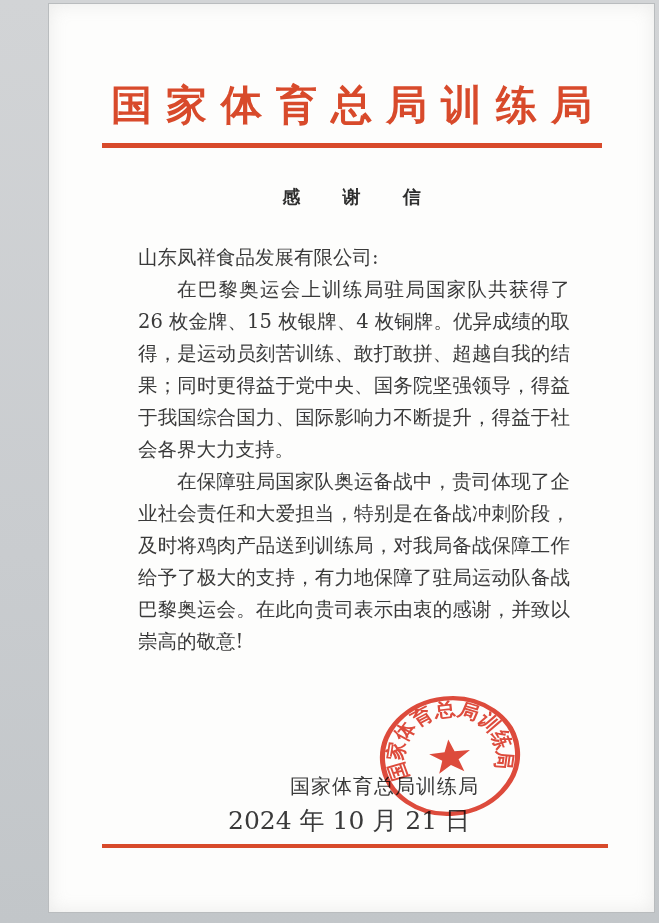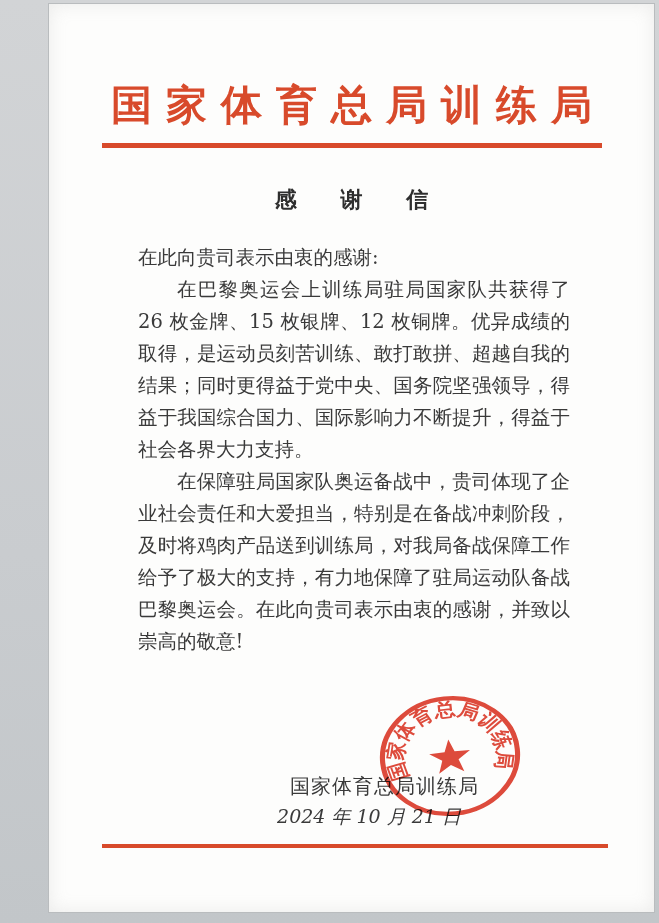--- a/index.html
+++ b/index.html
@@ -39,41 +39,40 @@
     position:absolute;left:53px;right:52px;
     height:3px;
     border-top:2px solid var(--red);
     border-bottom:3px solid var(--red);
   }
   .rule-header{top:139px;}
   .rule-footer{top:840px;left:53px;right:46px;border-top-width:1px;}
   .doc-title{
     position:absolute;top:181px;left:0;right:0;
     text-align:center;
-    font-size:22px;font-weight:700;color:#2e2e2e;
+    font-size:18px;font-weight:700;color:#2e2e2e;
     letter-spacing:12px;word-spacing:12px;text-indent:12px;
     white-space:nowrap;
   }
   .content{
     position:absolute;top:238px;left:89px;right:84px;
     font-size:19.5px;line-height:32px;color:var(--ink);
     text-align:justify;
   }
   .content .salutation{text-indent:0;}
   .content p.body-para{text-indent:2em;}
   .signature{
     position:absolute;top:769px;right:175px;
     font-size:20px;color:var(--ink);
     letter-spacing:1px;white-space:nowrap;
   }
   .sign-date{
-    position:absolute;top:800px;right:193px;
-    font-size:19px;color:var(--ink);
+    position:absolute;top:800px;right:184px;
+    font-size:25px;color:var(--ink);
     white-space:nowrap;
-    font-style:italic;
   }
   .seal{
     position:absolute;left:319px;top:682px;
     width:164px;height:140px;
     transform:rotate(-6deg);
     mix-blend-mode:multiply;
     opacity:.92;
     pointer-events:none;
   }
   .seal text{
@@ -88,22 +87,22 @@
 <div class="photo">
   <div class="page">
 
     <div class="letterhead">国家体育总局训练局</div>
 
     <div class="double-rule rule-header"></div>
 
     <div class="doc-title">感 谢 信</div>
 
     <div class="content">
-      <p class="salutation">在此向贵司表示由衷的感谢:</p>
-      <p class="body-para">在巴黎奥运会上训练局驻局国家队共获得了 26 枚金牌、15 枚银牌、12 枚铜牌。优异成绩的取得，是运动员刻苦训练、敢打敢拼、超越自我的结果；同时更得益于党中央、国务院坚强领导，得益于我国综合国力、国际影响力不断提升，得益于社会各界大力支持。</p>
+      <p class="salutation">山东凤祥食品发展有限公司:</p>
+      <p class="body-para">在巴黎奥运会上训练局驻局国家队共获得了 26 枚金牌、15 枚银牌、4 枚铜牌。优异成绩的取得，是运动员刻苦训练、敢打敢拼、超越自我的结果；同时更得益于党中央、国务院坚强领导，得益于我国综合国力、国际影响力不断提升，得益于社会各界大力支持。</p>
       <p class="body-para">在保障驻局国家队奥运备战中，贵司体现了企业社会责任和大爱担当，特别是在备战冲刺阶段，及时将鸡肉产品送到训练局，对我局备战保障工作给予了极大的支持，有力地保障了驻局运动队备战巴黎奥运会。在此向贵司表示由衷的感谢，并致以崇高的敬意!</p>
     </div>
 
     <div class="signature">国家体育总局训练局</div>
 
     <div class="sign-date">2024 年 10 月 21 日</div>
 
     <svg class="seal" viewBox="0 0 160 160" preserveAspectRatio="none" xmlns="http://www.w3.org/2000/svg">
       <circle cx="80" cy="80" r="66" fill="none" stroke="#dd3b2b" stroke-width="5"></circle>
       <polygon fill="#dd3b2b" points="80,61 84.9,75.2 100,75.5 88,84.6 92.4,99 80,90.4 67.7,99 72,84.6 60,75.5 75.1,75.2"></polygon>

